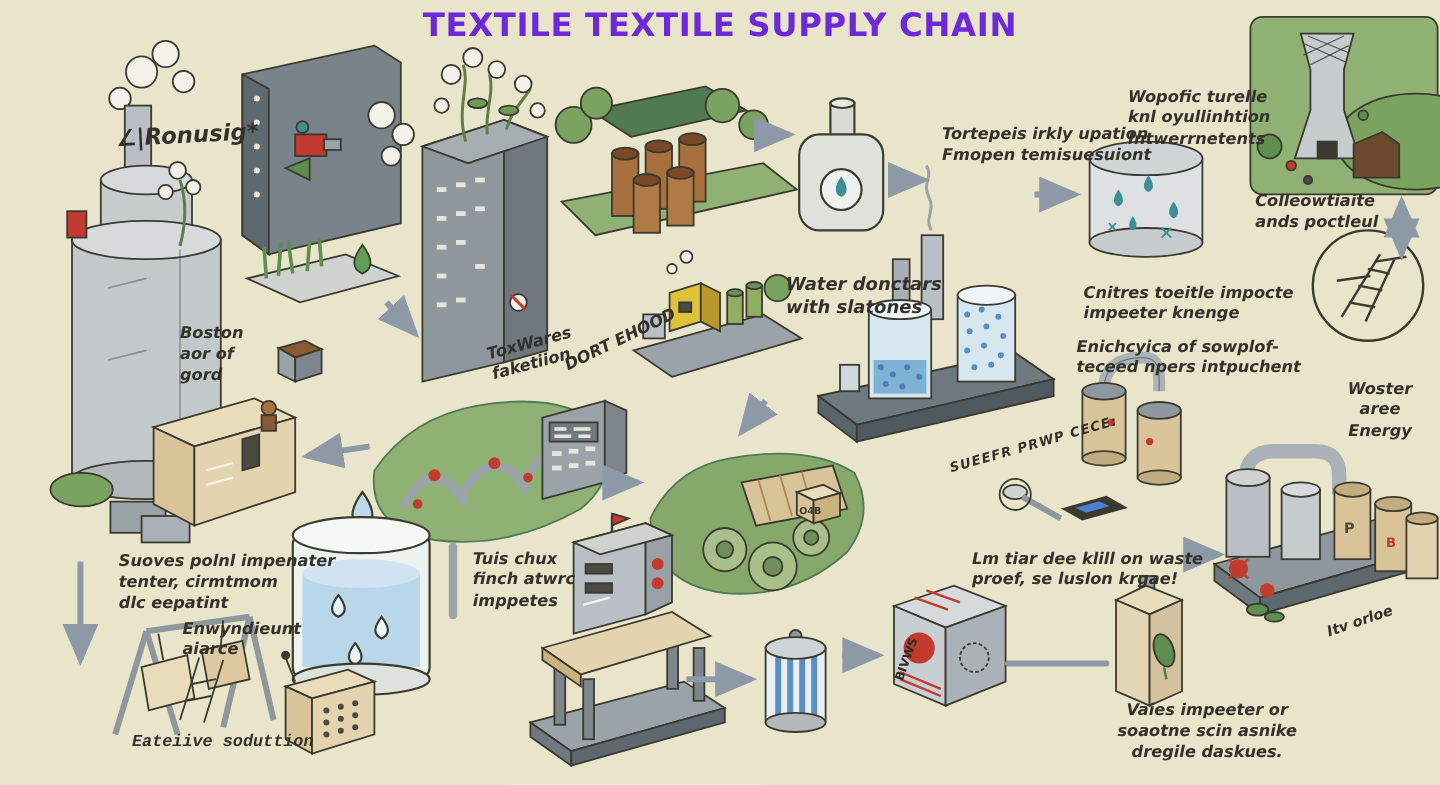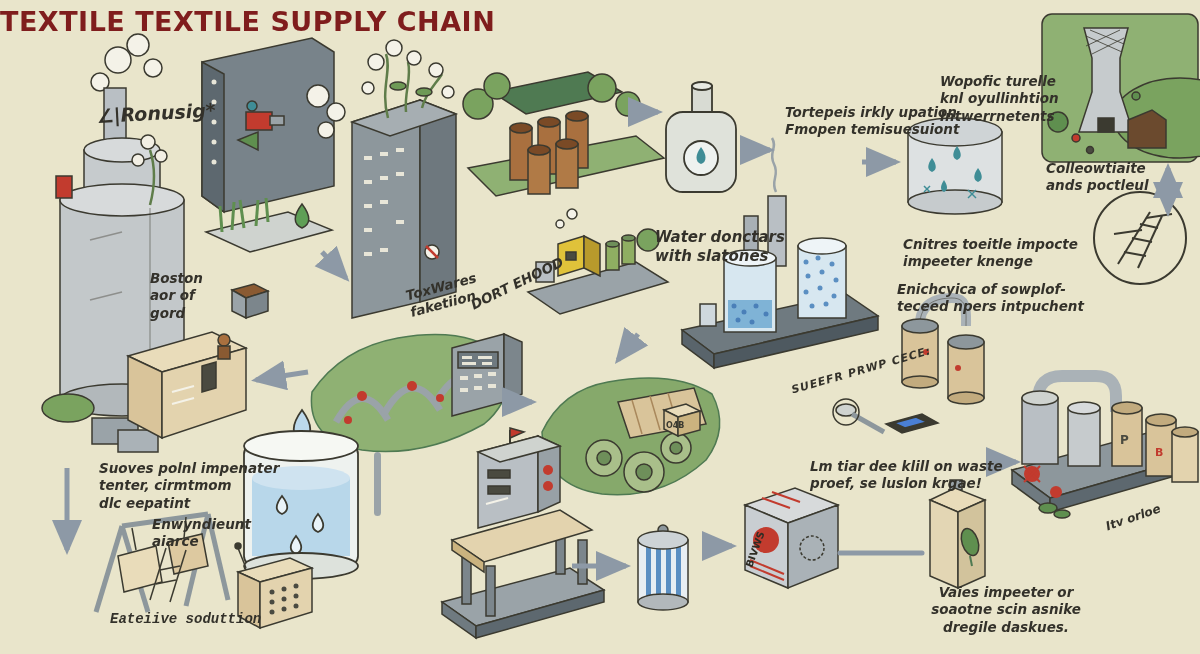--- a/index.html
+++ b/index.html
@@ -1,20 +1,20 @@
 <!DOCTYPE html>
 <html><head>
 <meta charset="utf-8">
 <style>
   html,body{margin:0;padding:0;}
   .stage{position:relative;width:1200px;height:654px;background:#e9e5cb;overflow:hidden;
          font-family:"DejaVu Sans",sans-serif;}
-  .title{position:absolute;top:6px;left:0;right:0;text-align:left;
+  .title{position:absolute;top:6px;left:0;right:0;text-align:center;
          font-family:"DejaVu Sans",sans-serif;font-weight:800;font-size:27px;
-         letter-spacing:.5px;color:#7f1d1d;}
+         letter-spacing:.5px;color:#6d28d9;}
   .lbl{position:absolute;font-style:italic;font-weight:600;font-size:13.5px;
        color:#33312a;white-space:pre-line;line-height:1.28;transform-origin:left top;}
   .lbl.big{font-size:19px;font-weight:700;}
   .lbl.bold{font-weight:800;}
   .lbl.center{text-align:center;}
   .lbl.small{font-size:11px;letter-spacing:1px;}
   .lbl.tiny{font-size:12px;}
   svg{position:absolute;left:0;top:0;}
   svg text{font-family:"DejaVu Sans",sans-serif;}
 </style>
@@ -510,26 +510,32 @@
 Fmopen temisuesuiont</div>
 <div class="lbl" style="left:940px;top:73px;">Wopofic turelle
 knl oyullinhtion
 Intwerrnetents</div>
 <div class="lbl" style="left:1046px;top:160px;">Colleowtiaite
 ands poctleul</div>
 <div class="lbl" style="left:903px;top:236px;">Cnitres toeitle impocte
 impeeter knenge</div>
 <div class="lbl" style="left:897px;top:281px;">Enichcyica of sowplof-
 teceed npers intpuchent</div>
+<div class="lbl center" style="left:1108px;top:316px;width:84px;">Woster
+aree
+Energy</div>
 <div class="lbl small" style="left:790px;top:384px;transform:rotate(-16deg);">SUEEFR PRWP CECE:</div>
 <div class="lbl" style="left:99px;top:460px;">Suoves polnl impenater
 tenter, cirmtmom
 dlc eepatint</div>
 <div class="lbl" style="left:152px;top:516px;">Enwyndieunt
 aiarce</div>
+<div class="lbl" style="left:394px;top:458px;">Tuis chux
+finch atwrc
+imppetes</div>
 <div class="lbl" style="left:810px;top:458px;">Lm tiar dee klill on waste
 proef, se luslon krgae!</div>
 <div class="lbl center" style="left:916px;top:584px;width:180px;">Vaies impeeter or
 soaotne scin asnike
 dregile daskues.</div>
 <div class="lbl" style="left:110px;top:611px;font-size:14px;font-family:Liberation Mono, monospace;">Eateiive soduttion</div>
 <div class="lbl tiny" style="left:1104px;top:520px;transform:rotate(-19deg);">Itv orloe</div>
 
 </div>
 

